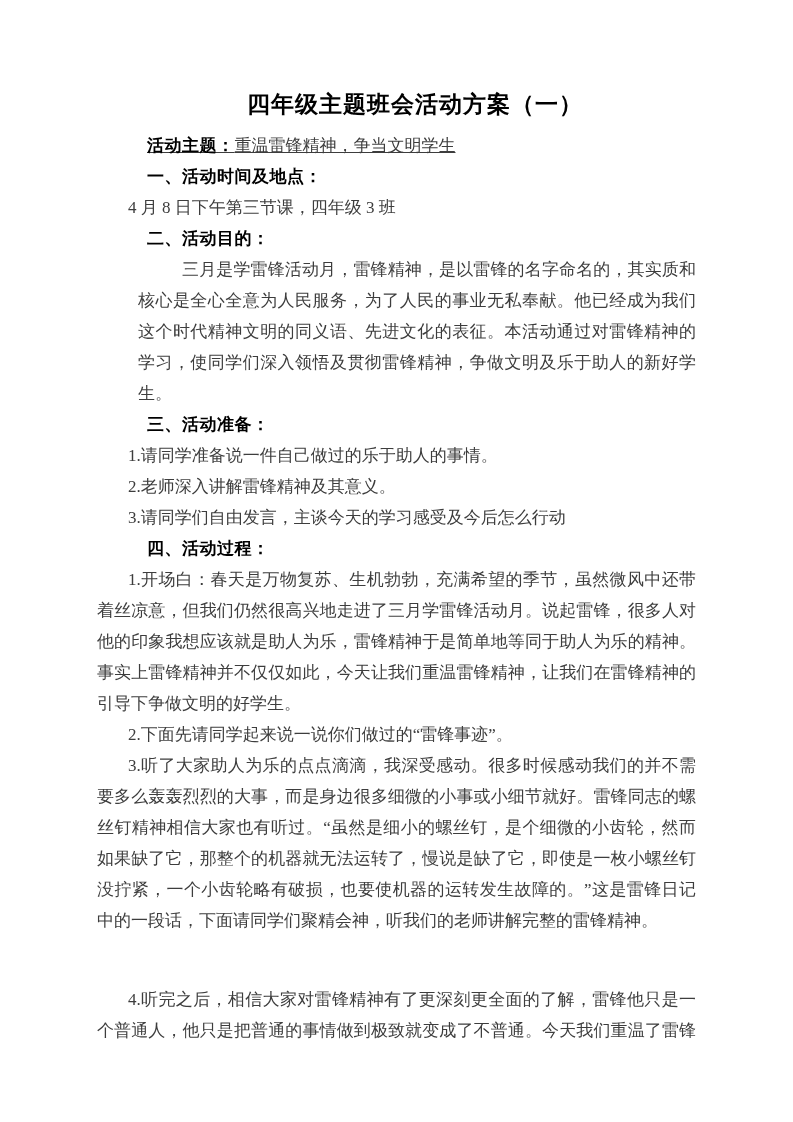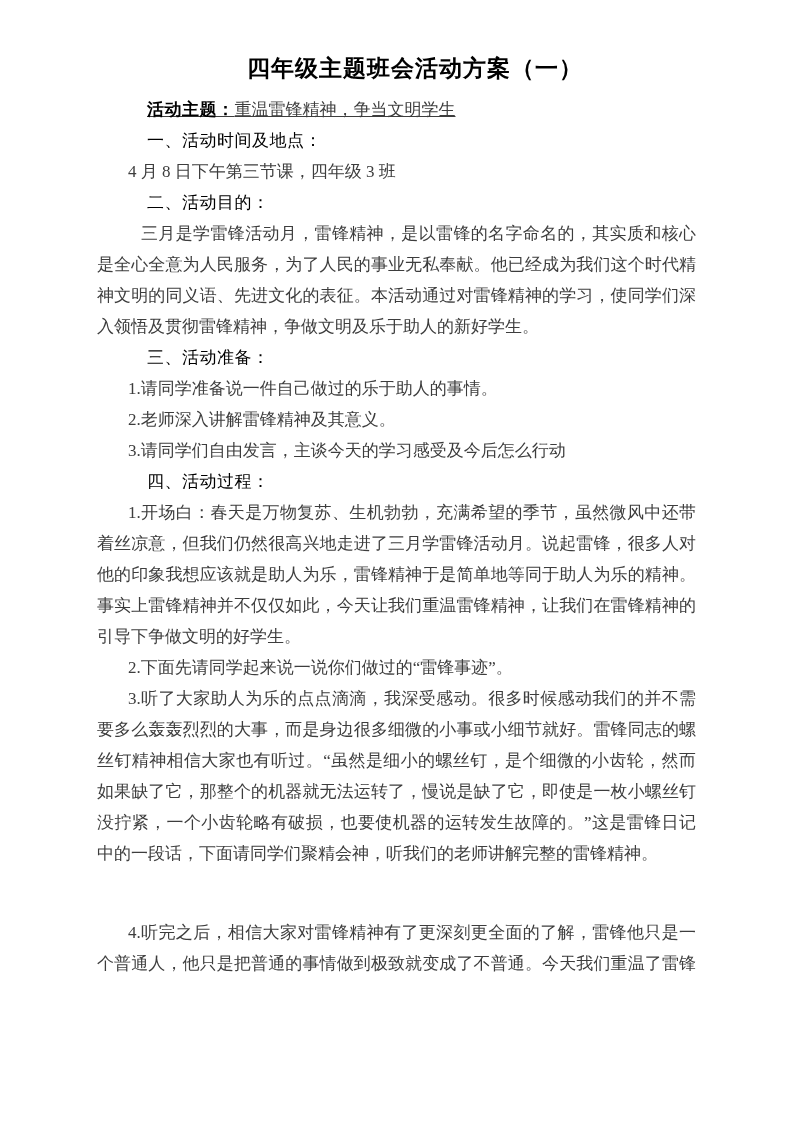--- a/index.html
+++ b/index.html
@@ -6,21 +6,21 @@
     margin: 0;
     padding: 0;
     background: #ffffff;
   }
   .page {
     position: relative;
     width: 793px;
     height: 1122px;
     box-sizing: border-box;
     background: #ffffff;
-    padding: 44px 97px 0 97px;
+    padding: 80px 97px 0 97px;
     font-family: "Liberation Serif", "DejaVu Serif", serif;
     overflow: hidden;
   }
   .doc-title {
     margin: 0;
     font-size: 23px;
     font-weight: 700;
     color: #000000;
     line-height: 50px;
     text-align: center;
@@ -31,32 +31,32 @@
   .para {
     margin: 0;
     font-size: 17px;
     line-height: 31px;
     color: #3d3d3d;
     text-align: justify;
     text-justify: inter-character;
     word-break: break-all;
   }
   .heading {
-    font-weight: 400;
+    font-weight: 700;
     color: #000000;
     text-indent: 50px;
     letter-spacing: 0.5px;
   }
   .labeled { text-indent: 50px; text-decoration: underline; }
   .labeled .label-b {
     font-weight: 700;
     color: #000000;
     letter-spacing: 0.5px;
   }
-  .cjk-indent { text-indent: 44px; }
+  .cjk-indent { text-indent: 44px; margin-left: 41px; }
   .num-indent { text-indent: 31px; }
   .cont { text-align-last: justify; margin-top: 48px; }
 </style>
 </head>
 <body>
 
 <div class="page">
 
   <h1 class="doc-title">四年级主题班会活动方案（一）</h1>
 

